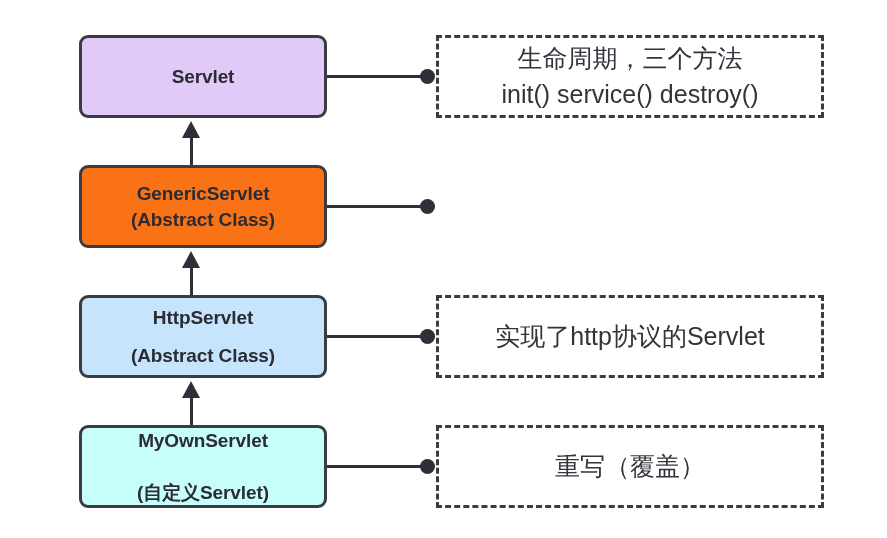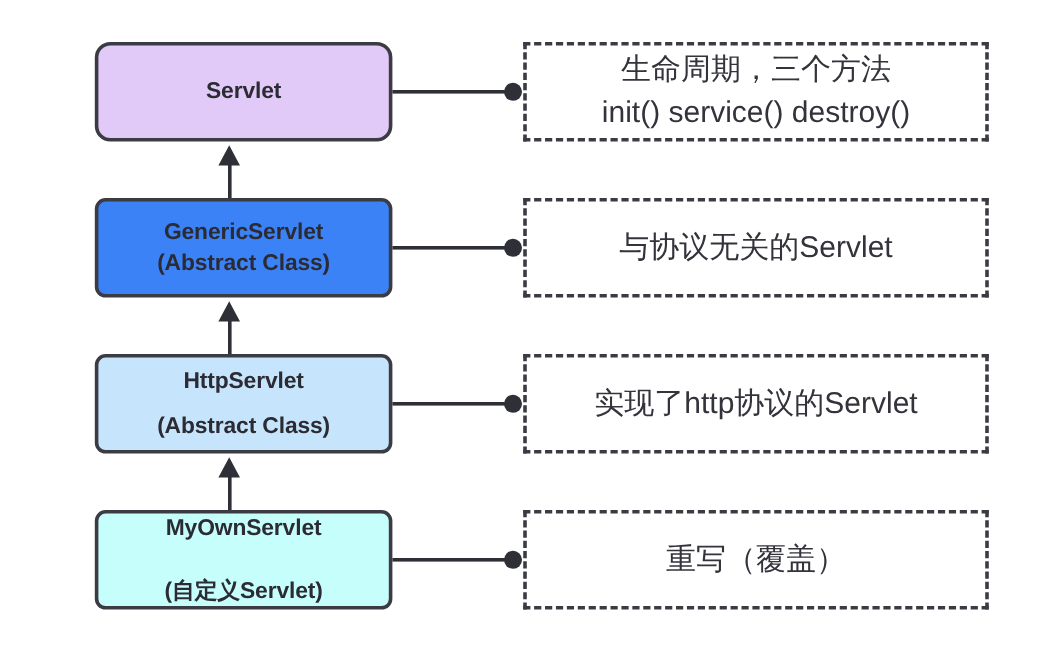--- a/index.html
+++ b/index.html
@@ -91,46 +91,43 @@
     border-left: 9.5px solid transparent;
     border-right: 9.5px solid transparent;
     border-bottom: 17px solid #2f2f37;
   }
 </style>
 </head>
 <body>
 
 <div id="diagram">
 
-  <div class="class-box" style="top:35px; background:#e2caf8;border-radius:13px;">
+  <div class="class-box" style="top:35px; background:#e2caf8;">
     <span class="cb-name">Servlet</span>
   </div>
 
   <div class="link-h" style="top:75px;"></div>
   <div class="link-dot" style="left:420px; top:69px;"></div>
 
   <div class="note-box" style="top:35px;">
     <span class="nb-l1">生命周期，三个方法</span>
     <span class="nb-l2">init() service() destroy()</span>
   </div>
 
   <div class="arrow-head" style="top:121px;"></div>
   <div class="link-v" style="top:136px; height:29px;"></div>
 
-  <div class="class-box" style="top:165px; background:#3b82f6;">
+  <div class="class-box" style="top:165px; background:#f97316;">
     <span class="cb-name">GenericServlet</span>
     <span class="cb-sub">(Abstract Class)</span>
   </div>
 
   <div class="link-h" style="top:205px;"></div>
   <div class="link-dot" style="left:420px; top:199px;"></div>
 
-  <div class="note-box" style="top:165px;">
-    <span class="nb-l1">与协议无关的Servlet</span>
-  </div>
 
   <div class="arrow-head" style="top:251px;"></div>
   <div class="link-v" style="top:266px; height:29px;"></div>
 
   <div class="class-box" style="top:295px; background:#c6e4fb;gap:13px;">
     <span class="cb-name">HttpServlet</span>
     <span class="cb-sub">(Abstract Class)</span>
   </div>
 
   <div class="link-h" style="top:335px;"></div>

